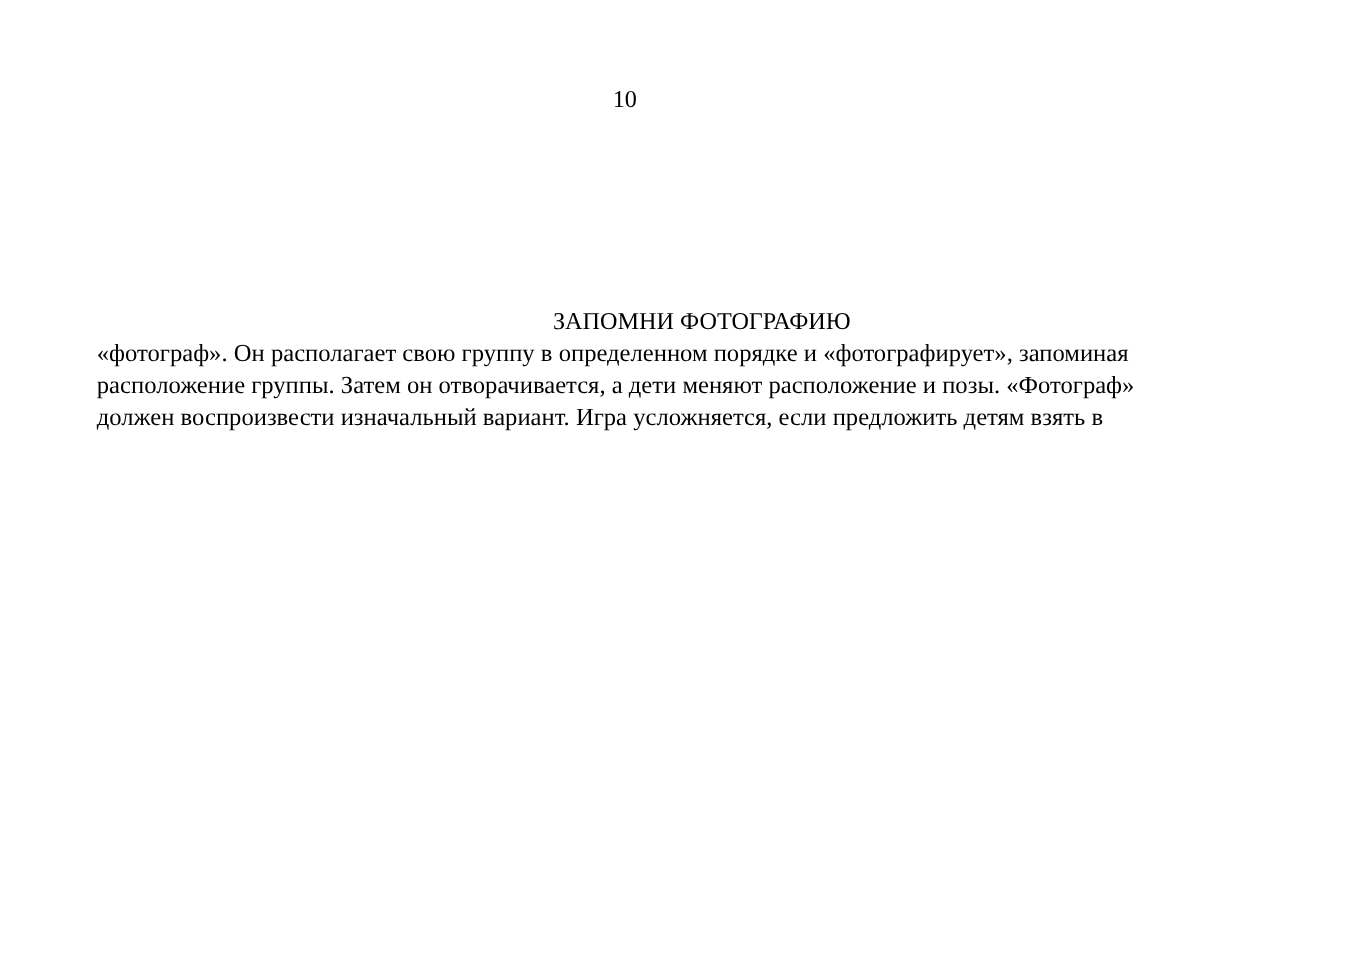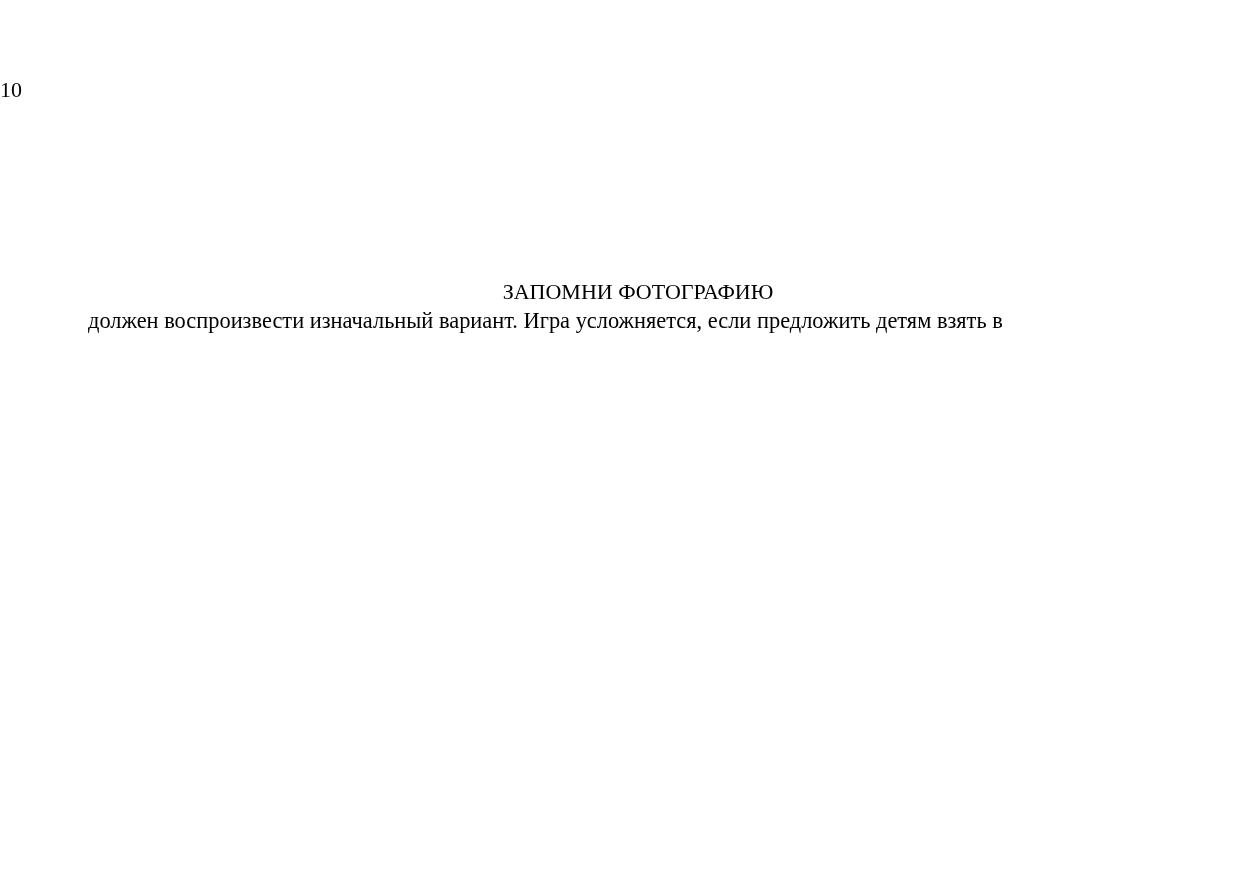--- a/index.html
+++ b/index.html
@@ -13,20 +13,21 @@
       position: relative;
       overflow: hidden;
       font-family: "Liberation Serif", "DejaVu Serif", serif;
       color: #000000;
     }
     .page-number {
       position: absolute;
       top: 76px;
       left: 0;
       width: 1136px;
+      text-align: center;
       font-size: 22px;
       line-height: 28px;
     }
     .content {
       position: absolute;
       top: 277px;
       left: 88px;
       width: 1080px;
     }
     .title {
@@ -49,14 +50,16 @@
   </style>
 </head>
 <body>
 
 <div class="page-number">10</div>
 
 <div class="content">
   <h1 class="title">ЗАПОМНИ ФОТОГРАФИЮ</h1>
 
 
+  <p class="para">«фотограф». Он располагает свою группу в определенном порядке и «фотографирует», запоминая</p>
+  <p class="para">расположение группы. Затем он отворачивается, а дети меняют расположение и позы. «Фотограф»</p>
   <p class="para">должен воспроизвести изначальный вариант. Игра усложняется, если предложить детям взять в</p>
 </div>
 
 </body></html>

